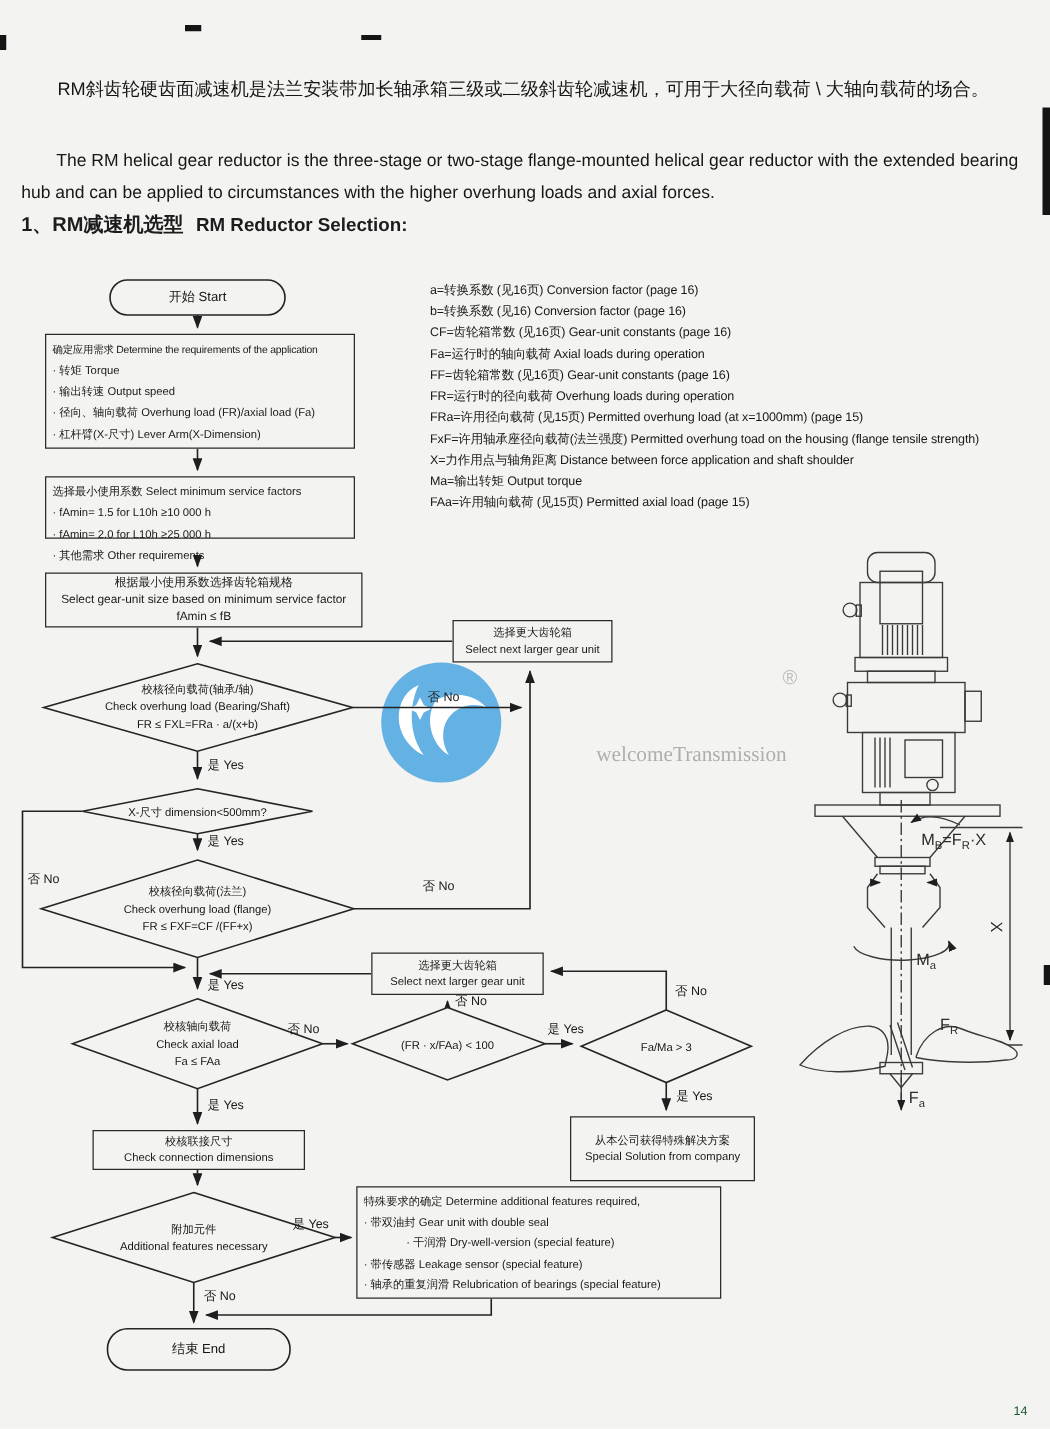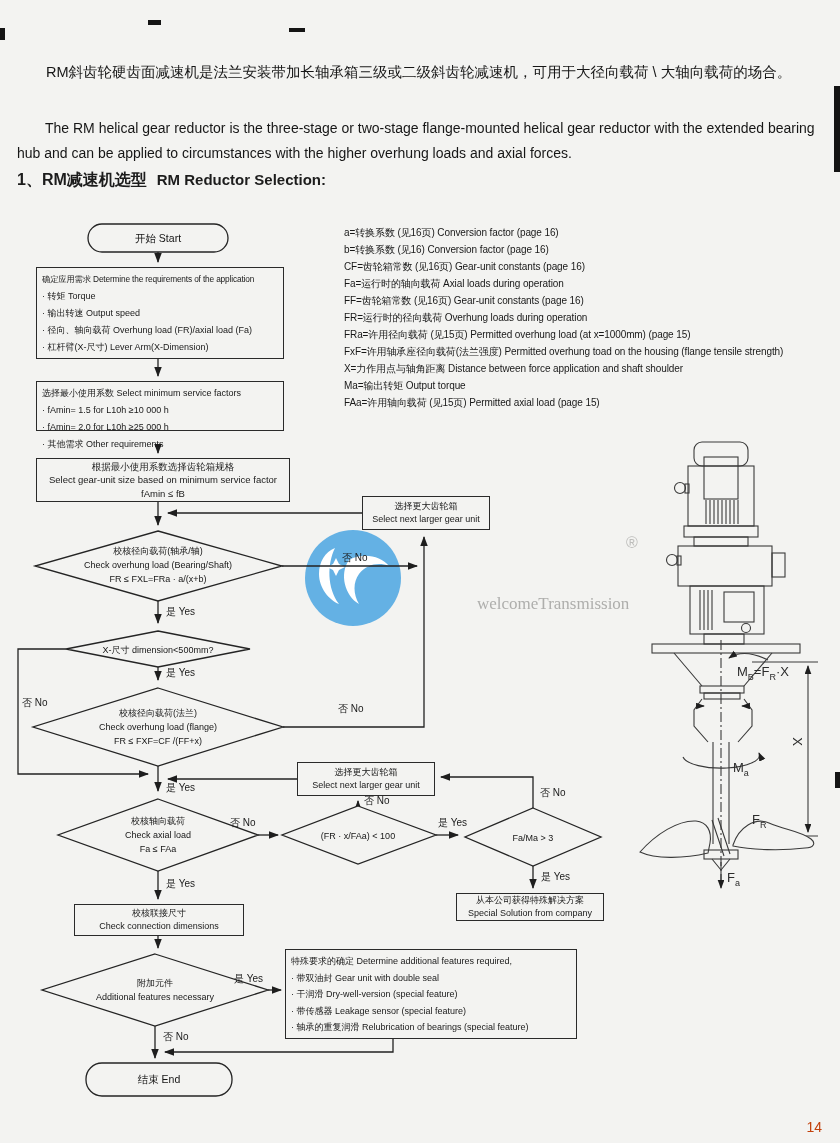--- a/index.html
+++ b/index.html
@@ -39,21 +39,21 @@
              background:#64b1e4;z-index:1;}
   .wm-zh{position:absolute;left:398px;top:534px;font-size:54px;font-weight:bold;letter-spacing:10px;
          color:#bdbdbb;z-index:1;white-space:nowrap;}
   .wm-reg{position:absolute;left:626px;top:534px;font-size:16px;color:#bdbdbb;z-index:1;}
   .wm-en{position:absolute;left:477px;top:594px;font-size:17px;color:#aeaeac;z-index:1;
          font-family:"Liberation Serif","DejaVu Serif",serif;}
   
   .dlabel{position:absolute;font-size:13px;color:#2c2c2c;z-index:3;white-space:nowrap;}
   .dlabel sub{font-size:9px;}
   .rot90{transform:rotate(90deg);transform-origin:center;}
-  .pagenum{position:absolute;right:18px;bottom:8px;font-size:14px;color:#c2410c;z-index:3;}
+  .pagenum{position:absolute;right:18px;bottom:8px;font-size:10px;color:#14532d;z-index:3;}
   .artifact{position:absolute;background:#141414;z-index:4;}
 </style>
 </head>
 <body>
 
 <div class="page">
 
   <div class="para para-zh">RM斜齿轮硬齿面减速机是法兰安装带加长轴承箱三级或二级斜齿轮减速机，可用于大径向载荷 \ 大轴向载荷的场合。</div>
   <div class="para para-en">The RM helical gear reductor is the three-stage or two-stage flange-mounted helical gear reductor with the extended bearing hub and can be applied to circumstances with the higher overhung loads and axial forces.</div>
   <div class="section-row">
@@ -235,29 +235,29 @@
   <div class="dtext" style="left:55px;top:976px;width:200px;">
     <div>附加元件</div>
     <div>Additional features necessary</div>
   </div>
 
   <div class="fc-box ctr" style="left:74px;top:904px;width:170px;height:32px;">
     <div class="ln">校核联接尺寸</div>
     <div class="ln">Check connection dimensions</div>
   </div>
 
-  <div class="fc-box ctr" style="left:456px;top:893px;width:148px;height:28px;">
+  <div class="fc-box ctr" style="left:456px;top:893px;width:148px;height:52px;">
     <div class="ln">从本公司获得特殊解决方案</div>
     <div class="ln">Special Solution from company</div>
   </div>
 
   <div class="fc-box pad" style="left:285px;top:949px;width:292px;height:90px;">
     <div class="t" style="line-height:16.5px;">特殊要求的确定 Determine additional features required,</div>
     <div class="t" style="line-height:16.5px;">· 带双油封 Gear unit with double seal</div>
-    <div class="t" style="line-height:16.5px;">· 干润滑 Dry-well-version (special feature)</div>
+    <div class="t" style="line-height:16.5px;margin-left:34px;">· 干润滑 Dry-well-version (special feature)</div>
     <div class="t" style="line-height:16.5px;">· 带传感器 Leakage sensor (special feature)</div>
     <div class="t" style="line-height:16.5px;">· 轴承的重复润滑 Relubrication of bearings (special feature)</div>
   </div>
 
   <div class="termtext" style="left:86px;top:1063px;width:146px;line-height:33px;">结束 End</div>
 
   <span class="ynlabel" style="left:342px;top:551px;">否 No</span>
   <span class="ynlabel" style="left:166px;top:605px;">是 Yes</span>
   <span class="ynlabel" style="left:166px;top:666px;">是 Yes</span>
   <span class="ynlabel" style="left:22px;top:696px;">否 No</span>

